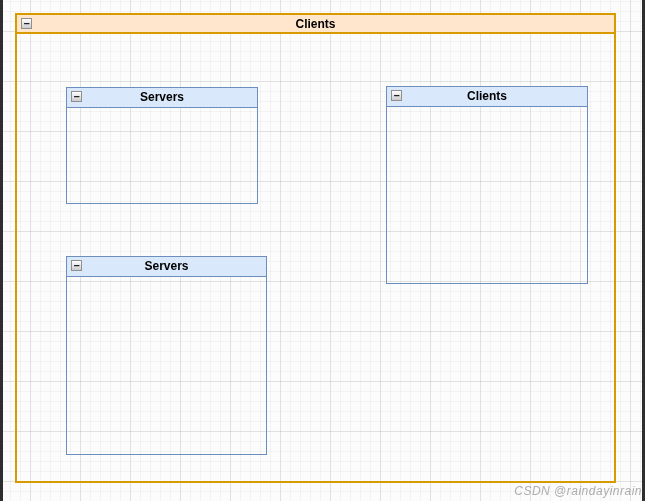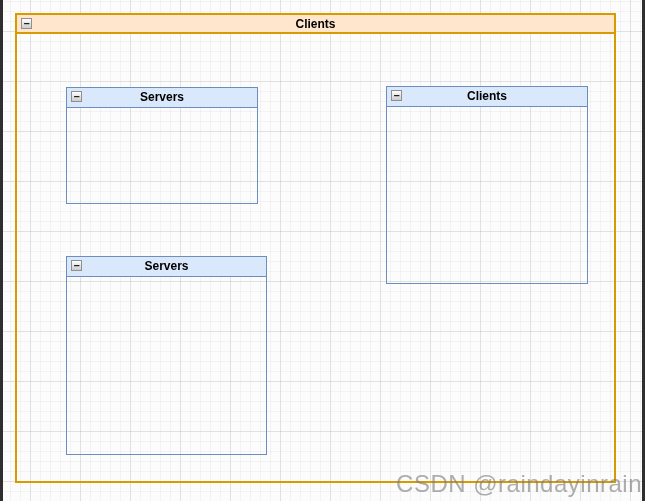--- a/index.html
+++ b/index.html
@@ -87,25 +87,26 @@
     line-height: 9px;
     color: #111;
     font-family: "DejaVu Sans Mono", monospace;
   }
 
   
   .watermark {
     position: absolute;
     right: 3px;
     bottom: 3px;
-    font-size: 24px;
+    font-size: 12px;
     color: rgba(125,125,125,0.62);
     z-index: 5;
     white-space: nowrap;
     letter-spacing: 0.5px;
+    font-style: italic;
   }
 </style>
 </head>
 <body>
 
 <div class="canvas">
 
   <div class="shape factory">
     <div class="shape-header">
       <button class="collapse-btn">

